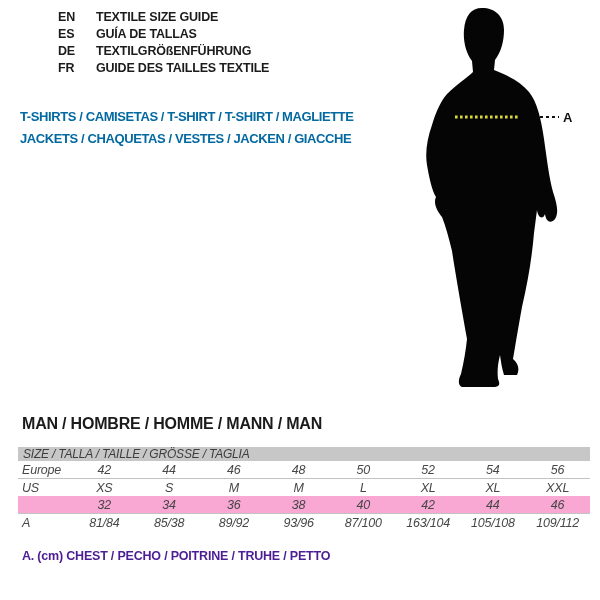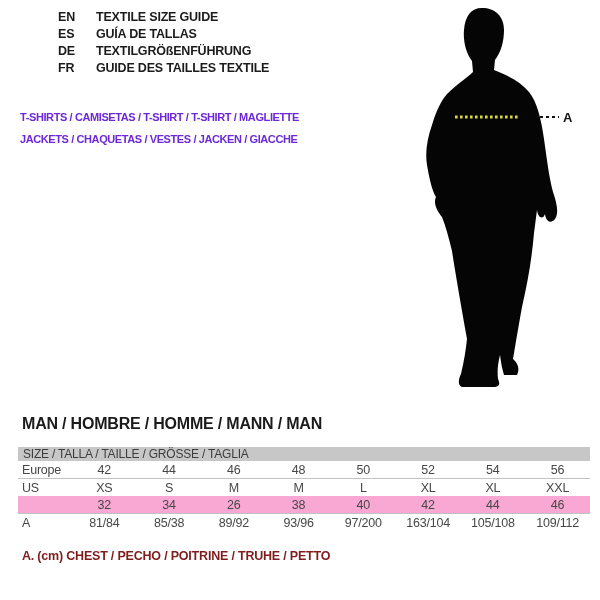--- a/index.html
+++ b/index.html
@@ -9,43 +9,43 @@
   }
   .abs{position:absolute;}
 
   
   .lang-list{top:10px;left:22px;}
   .lang-row{display:flex;height:17px;margin-left:36px;}
   .lang-code{width:38px;font-weight:700;font-size:12.5px;letter-spacing:-0.2px;color:#1b1b1b;}
   .lang-text{font-weight:700;font-size:12.5px;letter-spacing:-0.2px;color:#1b1b1b;white-space:nowrap;}
 
   
-  .categories{top:106px;left:20px;font-weight:700;font-size:11px;line-height:22px;
-    letter-spacing:-0.4px;color:#6d28d9;white-space:nowrap;}
+  .categories{top:106px;left:20px;font-weight:700;font-size:13px;line-height:22px;
+    letter-spacing:-0.4px;color:#0369a1;white-space:nowrap;}
 
   
   .figure-wrap{top:5px;left:412px;width:188px;height:396px;}
 
   
   .man-title{top:415px;left:22px;font-weight:700;font-size:16px;letter-spacing:-0.2px;color:#1b1b1b;white-space:nowrap;}
 
   
   .size-table{top:447px;left:18px;width:572px;border-collapse:collapse;table-layout:fixed;}
   .size-table td{padding:0;height:17px;text-align:center;font-size:12.5px;
-    letter-spacing:-0.2px;color:#474747;white-space:nowrap;vertical-align:middle;}
+    letter-spacing:-0.2px;color:#474747;white-space:nowrap;vertical-align:middle;font-style:italic;}
   .size-table col.c-label{width:54px;}
   .size-table tr.hdr-row td{
     background:#c7c7c7;height:14px;text-align:left;padding-left:5px;
     font-size:12px;color:#3d3d3d;}
   .size-table td.lbl{text-align:left;padding-left:4px;}
   .size-table tr.r-europe td{border-bottom:1px solid #c2c2c2;margin-top:9px;}
   .size-table tr.r-shade td{background:#f9a8d4;border-bottom:1px solid #c2c2c2;}
 
   
-  .footnote{top:549px;left:22px;font-weight:700;font-size:12.5px;letter-spacing:-0.2px;color:#7f1d1d;white-space:nowrap;}
+  .footnote{top:549px;left:22px;font-weight:700;font-size:12.5px;letter-spacing:-0.2px;color:#4c1d95;white-space:nowrap;}
 </style>
 </head>
 <body>
 
 <div class="abs lang-list">
   <div class="lang-row">
     <span class="lang-code">EN</span>
     <span class="lang-text">TEXTILE SIZE GUIDE</span>
   </div>
   <div class="lang-row">
@@ -145,34 +145,34 @@
       <td>M</td>
       <td>L</td>
       <td>XL</td>
       <td>XL</td>
       <td>XXL</td>
     </tr>
     <tr class="r-shade">
       <td class="lbl"></td>
       <td>32</td>
       <td>34</td>
-      <td>26</td>
+      <td>36</td>
       <td>38</td>
       <td>40</td>
       <td>42</td>
       <td>44</td>
       <td>46</td>
     </tr>
     <tr class="r-chest">
       <td class="lbl">A</td>
       <td>81/84</td>
       <td>85/38</td>
       <td>89/92</td>
       <td>93/96</td>
-      <td>97/200</td>
+      <td>87/100</td>
       <td>163/104</td>
       <td>105/108</td>
       <td>109/112</td>
     </tr>
   </tbody>
 </table>
 
 <div class="abs footnote">A. (cm) CHEST / PECHO / POITRINE / TRUHE / PETTO</div>
 
 </body></html>

